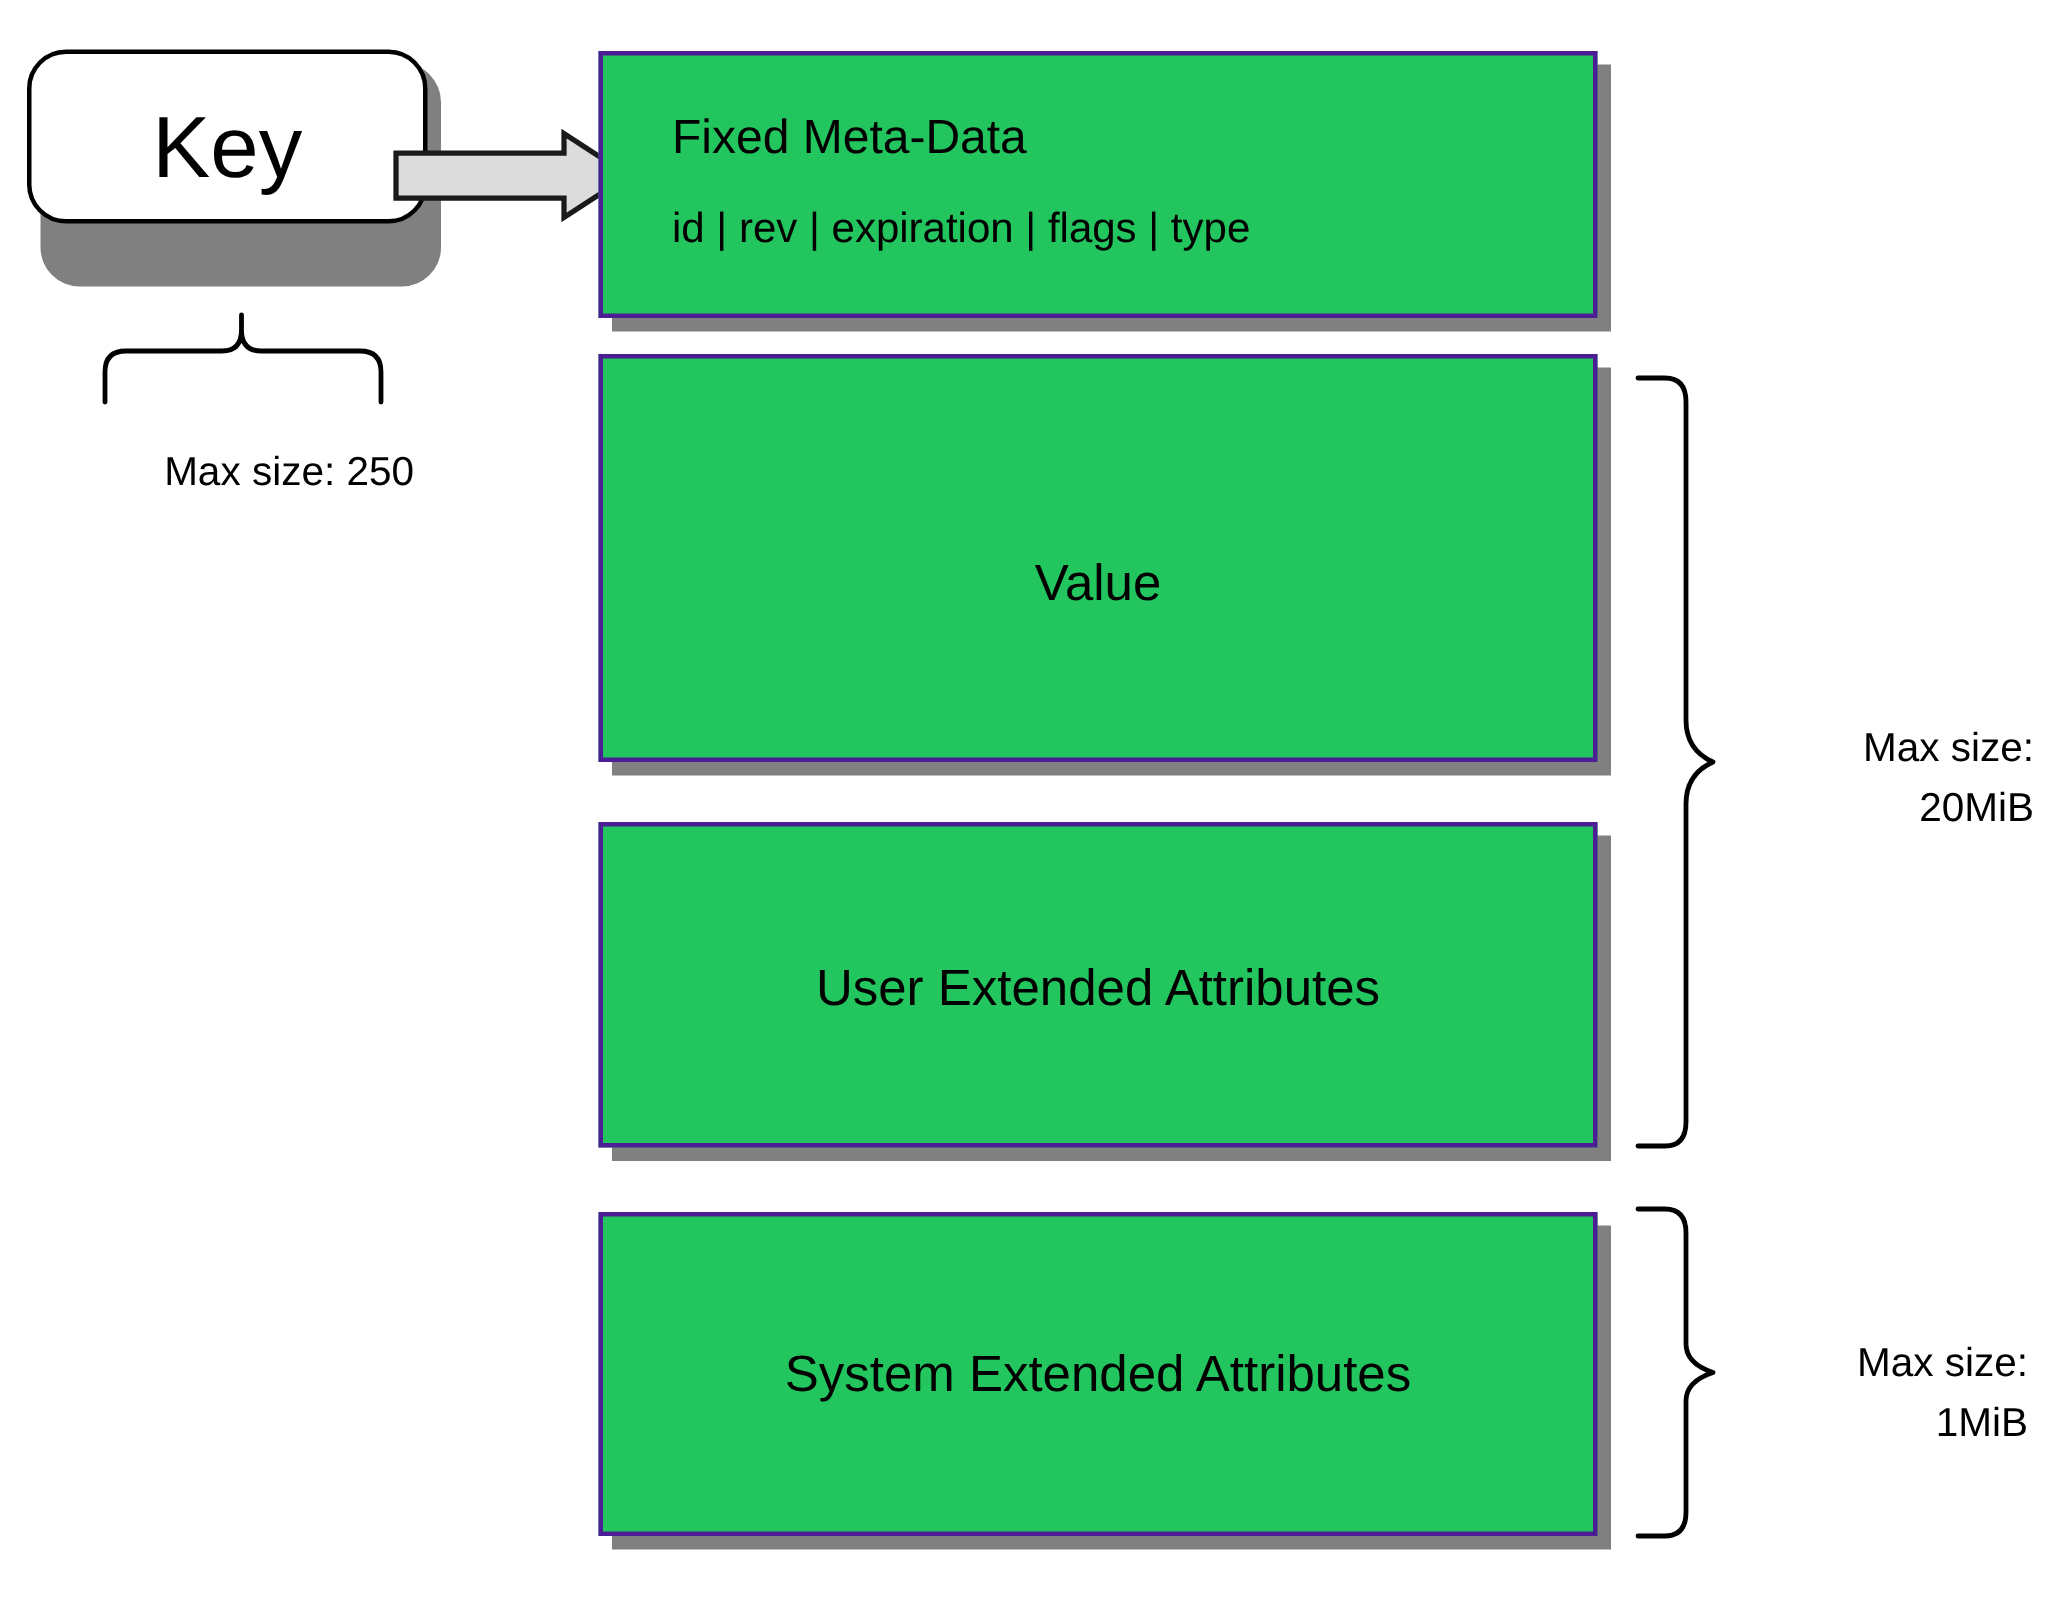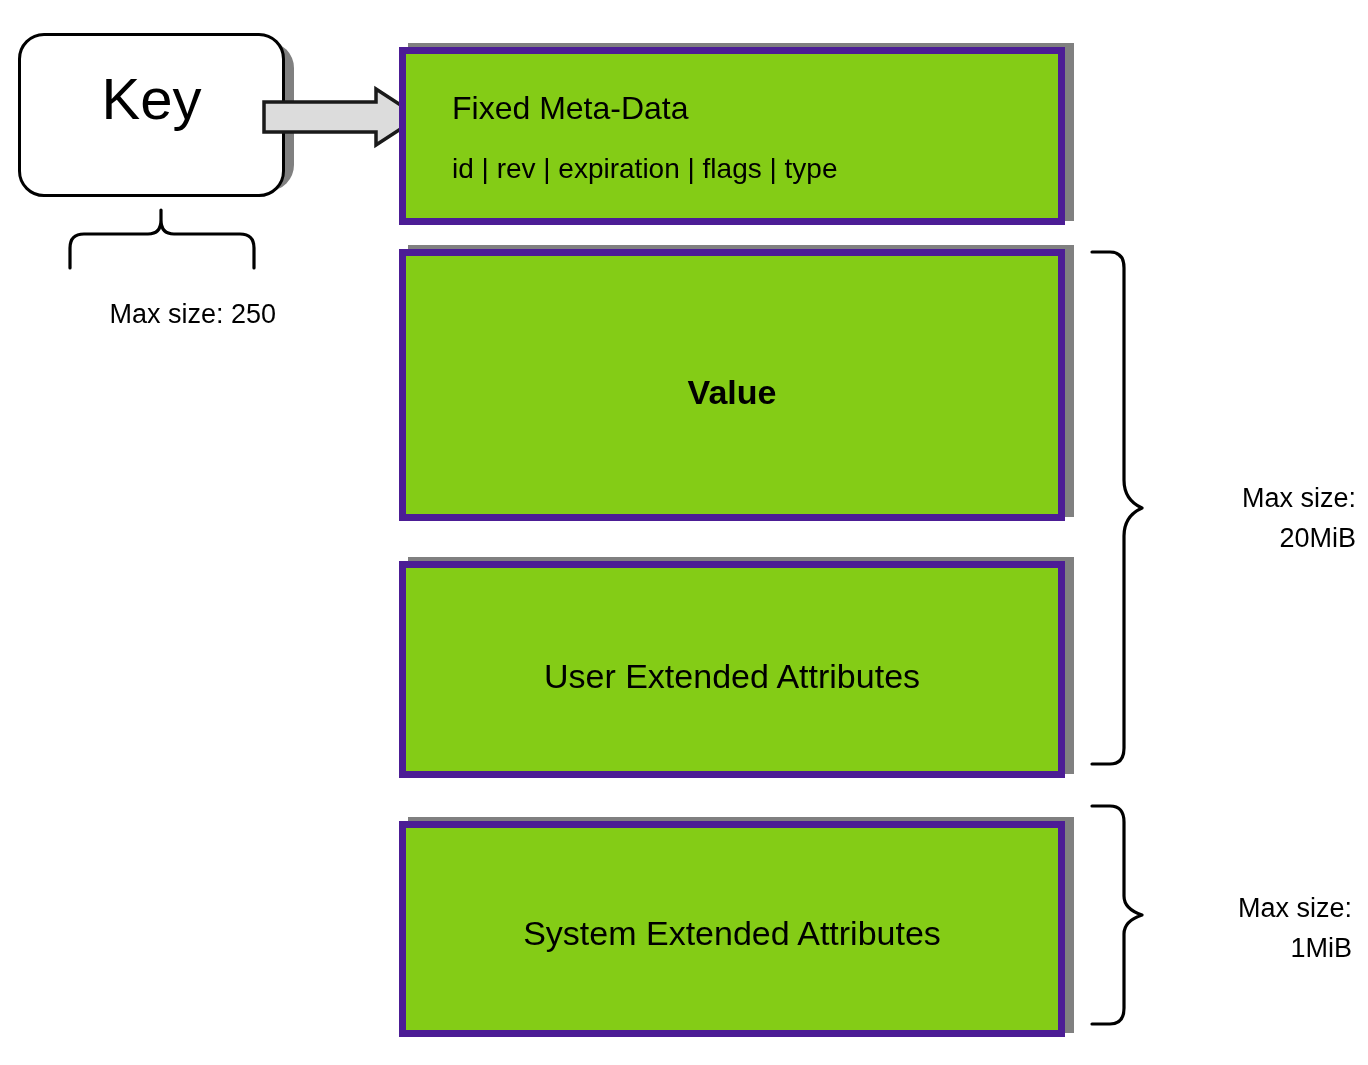--- a/index.html
+++ b/index.html
@@ -23,24 +23,23 @@
   
   .shadow {
     position: absolute;
     background: #808080;
   }
   .shadow.rounded { border-radius: 26px; }
 
   
   .box {
     position: absolute;
-    background: #84cc16;
-    border: 7px solid #4c1d95;
+    background: #22c55e;
+    border: 3px solid #4c1d95;
     box-sizing: border-box;
-    margin-top: 13px;
   }
   
   .keybox {
     position: absolute;
     background: #ffffff;
     border: 3px solid #000000;
     border-radius: 26px;
     box-sizing: border-box;
   }
 
@@ -68,21 +67,21 @@
 <body>
 
 <div id="canvas">
 
   <div class="shadow rounded" style="left:27px; top:42px; width:267px; height:149px;"></div>
   <div class="shadow" style="left:408px; top:43px; width:666px; height:178px;"></div>
   <div class="shadow" style="left:408px; top:245px; width:666px; height:272px;"></div>
   <div class="shadow" style="left:408px; top:557px; width:666px; height:217px;"></div>
   <div class="shadow" style="left:408px; top:817px; width:666px; height:216px;"></div>
 
-  <div class="keybox" style="left:18px; top:33px; width:267px; height:164px;">
+  <div class="keybox" style="left:18px; top:33px; width:267px; height:116px;">
     <div class="box-title t-key" style="top:34px;">Key</div>
   </div>
 
   <svg class="abs" style="left:262px; top:86px; width:160px; height:62px;" viewBox="0 0 160 62" xmlns="http://www.w3.org/2000/svg">
     <polygon points="2,16 114,16 114,3 157,31 114,59 114,46 2,46" fill="#dcdcdc" stroke="#1a1a1a" stroke-width="3.5" stroke-linejoin="miter"></polygon>
   </svg>
 
   <svg class="abs" style="left:64px; top:206px; width:196px; height:66px;" viewBox="0 0 196 66" xmlns="http://www.w3.org/2000/svg">
     <path d="M6,62 L6,42 Q6,28 20,28 L84,28 Q97,28 97,14 L97,4
              L97,14 Q97,28 110,28 L176,28 Q190,28 190,42 L190,62" fill="none" stroke="#000000" stroke-width="3.2" stroke-linecap="round" stroke-linejoin="round"></path>
@@ -91,21 +90,21 @@
   <div class="abs t-annot" style="left:48px; top:294px; width:228px;">
     <div>Max size: 250</div>
   </div>
 
   <div class="box" style="left:399px; top:34px; width:666px; height:178px;">
     <div class="label-left t-heading" style="left:46px; top:36px;">Fixed Meta-Data</div>
     <div class="label-left t-sub" style="left:46px; top:99px;">id | rev | expiration | flags | type</div>
   </div>
 
   <div class="box" style="left:399px; top:236px; width:666px; height:272px;">
-    <div class="box-title t-boxlabel" style="top:117px;font-weight:bold;">Value</div>
+    <div class="box-title t-boxlabel" style="top:131px;">Value</div>
   </div>
 
   <div class="box" style="left:399px; top:808px; width:666px; height:216px;">
     <div class="box-title t-boxlabel" style="top:86px;">System Extended Attributes</div>
   </div>
 
   <div class="box" style="left:399px; top:548px; width:666px; height:217px;">
     <div class="box-title t-boxlabel" style="top:89px;">User Extended Attributes</div>
   </div>
 

